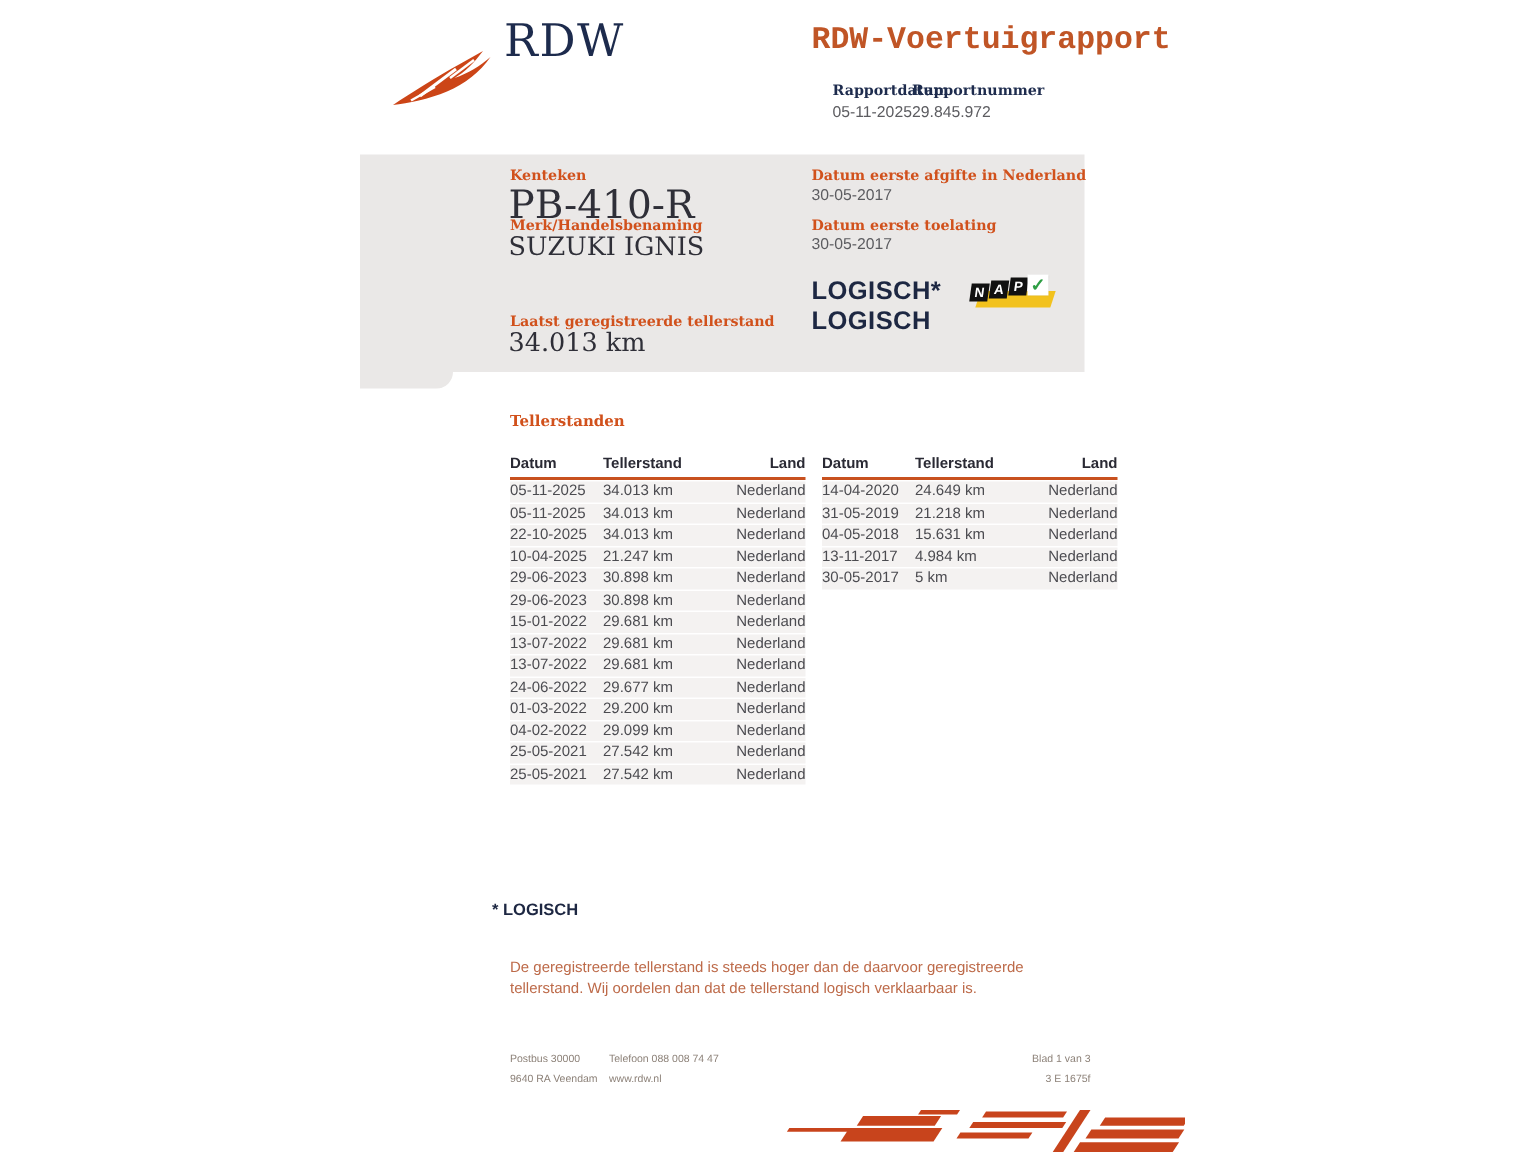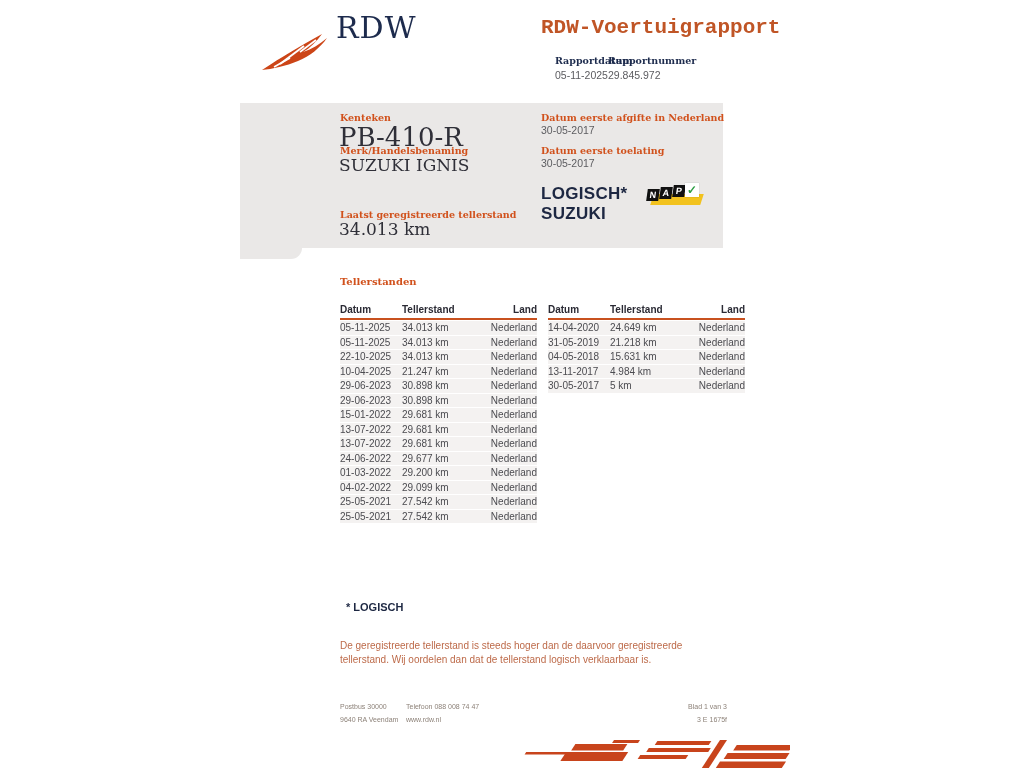--- a/index.html
+++ b/index.html
@@ -57,21 +57,21 @@
   .otable.right{left:548px;}
   .thead{display:flex;font-size:10px;font-weight:bold;color:#2a2a34;
        padding-bottom:3px;border-bottom:2px solid #c8511f;}
   .trow{display:flex;font-size:10px;color:#4b4b50;background:#f4f2f1;
        height:13.5px;line-height:13.5px;margin-top:1px;}
   .c-datum{width:62px;text-align:left;}
   .c-teller{width:53px;text-align:left;}
   .c-land{flex:1;text-align:right;}
 
   
-  .footnote-title{position:absolute;left:346px;top:601px;
+  .footnote-title{position:absolute;left:328px;top:601px;
        font-size:11px;font-weight:bold;color:#1d2742;}
   .footnote-text{position:absolute;left:340px;top:617px;width:392px;
        font-size:10px;line-height:13.5px;color:#bd6a49;margin-top:22px;}
 
   
   .footer-cell{position:absolute;font-size:7px;color:#8d8279;line-height:13px;}
   .f-addr{left:340px;top:700px;}
   .f-contact{left:406px;top:700px;}
   .f-page{left:560px;top:700px;width:167px;text-align:right;}
   .f-code{text-indent:2px;}
@@ -121,21 +121,21 @@
   <div class="pos serif-val" style="left:339px;top:219px;font-size:17px;">34.013 km</div>
 
   <div class="pos obox-label" style="left:541px;top:112px;">Datum eerste afgifte in Nederland</div>
   <div class="pos box-date" style="left:541px;top:124px;">30-05-2017</div>
 
   <div class="pos obox-label" style="left:541px;top:145px;">Datum eerste toelating</div>
   <div class="pos box-date" style="left:541px;top:157px;">30-05-2017</div>
 
   <div class="oordeel">
     <div>LOGISCH*</div>
-    <div>SUZUKI</div>
+    <div>LOGISCH</div>
   </div>
 
   <div class="nap">
     <div class="nap-yellow"></div>
     <div class="nap-sq" style="left:1px;top:6px;">N</div>
     <div class="nap-sq" style="left:14px;top:4px;">A</div>
     <div class="nap-sq" style="left:27px;top:2px;">P</div>
     <div class="nap-check">✓</div>
   </div>
 

